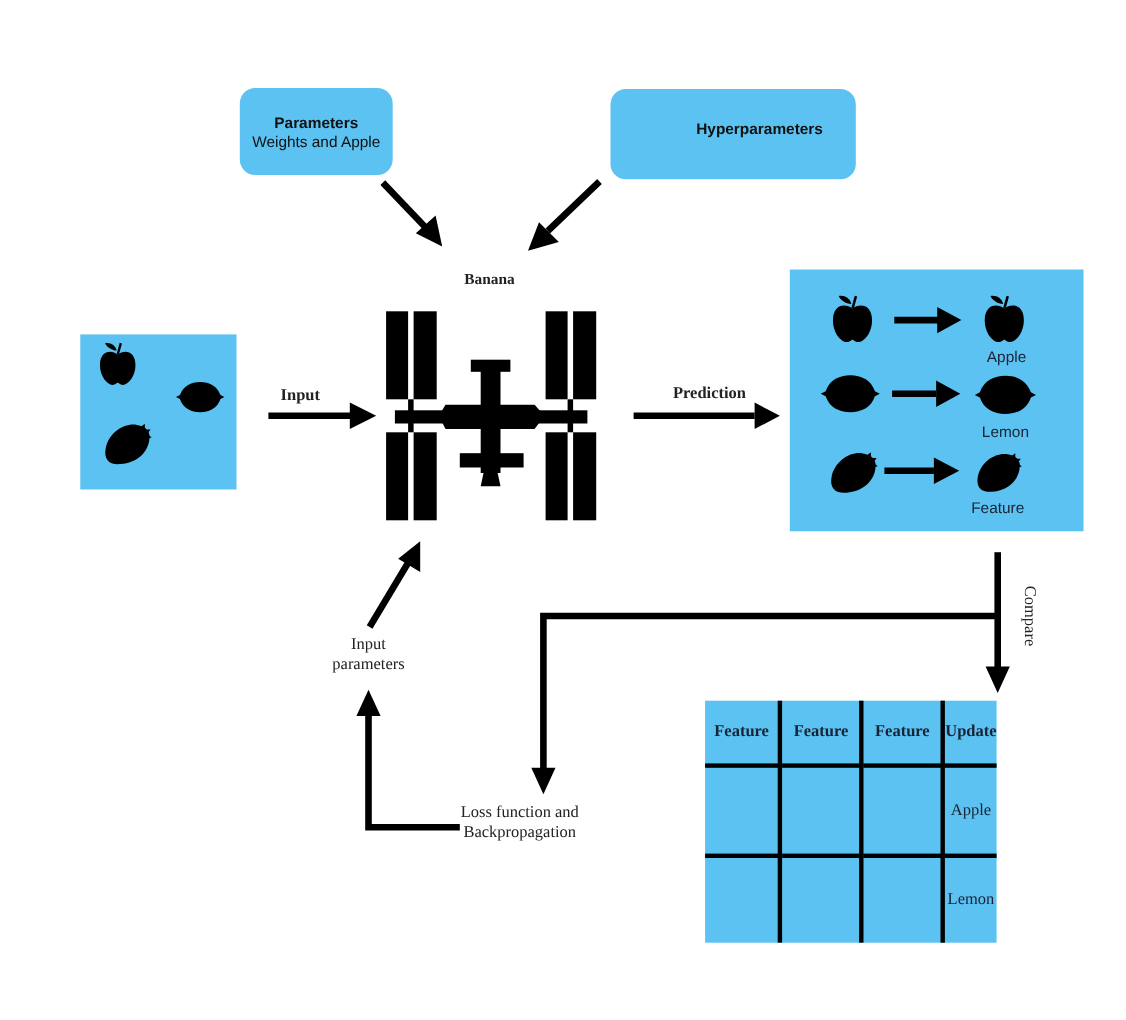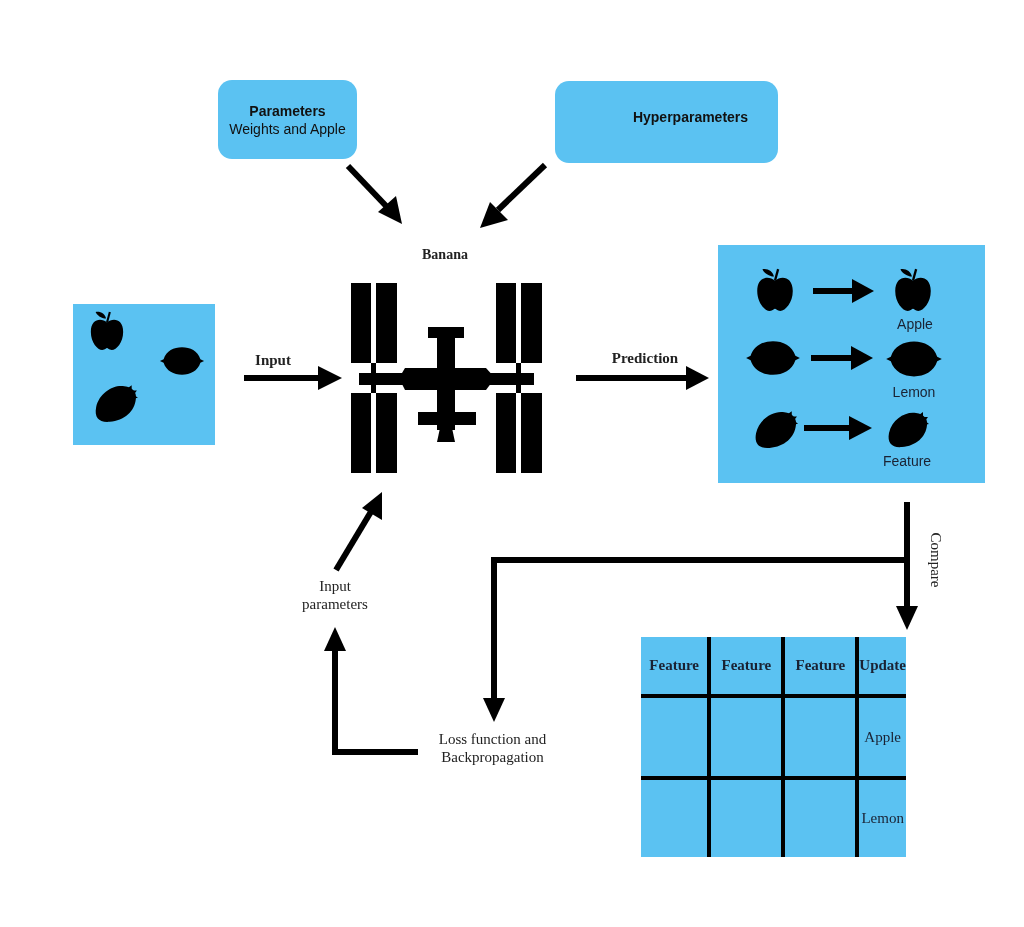--- a/index.html
+++ b/index.html
@@ -47,21 +47,21 @@
 
 <div class="panel" style="left:718px;top:245px;width:267px;height:238px;"></div>
 
 <div class="lbl serif" style="left:243px;top:351px;width:60px;font-weight:bold;">Input</div>
 <div class="lbl serif" style="left:600px;top:349px;width:90px;font-weight:bold;">Prediction</div>
 <div class="lbl serif" style="left:900px;top:555px;width:80px;transform:rotate(90deg);transform-origin:left top;left:945px;top:520px;">Compare</div>
 <div class="lbl serif" style="left:285px;top:577px;width:100px;">
   <div>Input</div>
   <div>parameters</div>
 </div>
-<div class="lbl serif" style="left:420px;top:730px;width:145px;">
+<div class="lbl serif" style="left:400px;top:730px;width:145px;">
   <div>Loss function and</div>
   <div>Backpropagation</div>
 </div>
 
 <div class="fruitlbl" style="left:875px;top:316px;">Apple</div>
 <div class="fruitlbl" style="left:874px;top:384px;">Lemon</div>
 <div class="fruitlbl" style="left:867px;top:453px;">Feature</div>
 
 <table class="grid">
   <tbody>

